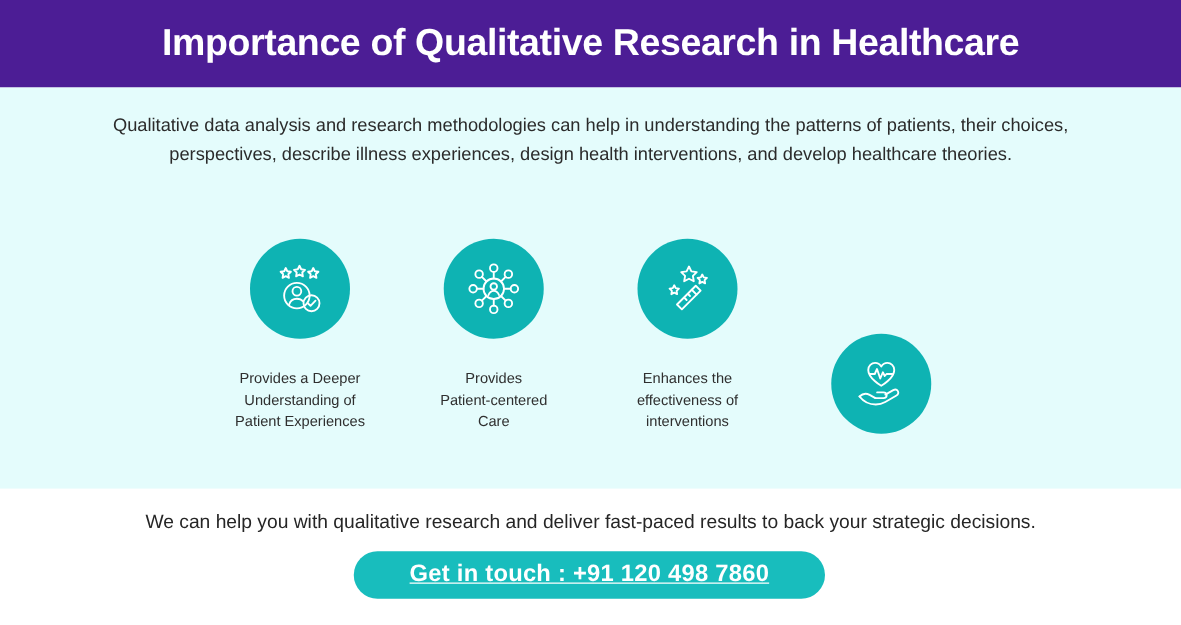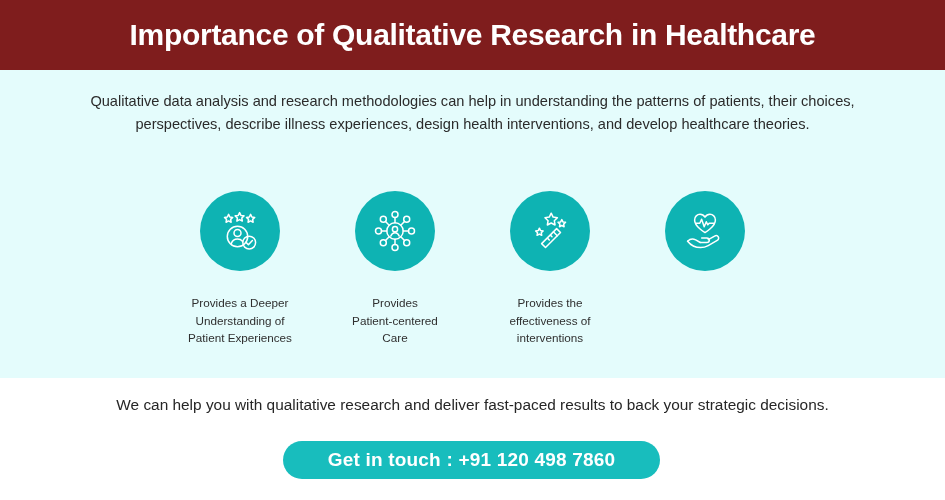--- a/index.html
+++ b/index.html
@@ -13,21 +13,21 @@
     position:relative;
     width:945px; height:500px;
     background:#ffffff;
   }
 
   
   #header-bar {
     position:absolute;
     left:0; top:0;
     width:945px; height:70px;
-    background:#7f1d1d;
+    background:#4c1d95;
     display:flex;
     align-items:center;
     justify-content:center;
   }
   #header-title {
     color:#ffffff;
     font-size:30px;
     font-weight:bold;
     letter-spacing:-0.3px;
     white-space:nowrap;
@@ -52,21 +52,21 @@
     color:#2b2b2b;
   }
 
   
   #icon-row {
     position:absolute;
     left:0; top:121px;
     width:945px;
     display:flex;
     justify-content:center;
-    align-items:flex-start;
+    align-items:flex-end;
   }
   .icon-item {
     width:155px;
     display:flex;
     flex-direction:column;
     align-items:center;
   }
   .icon-circle {
     width:80px; height:80px;
     border-radius:50%;
@@ -81,21 +81,21 @@
     text-align:center;
     font-size:11.7px;
     line-height:17.5px;
     color:#2f2f2f;
     white-space:pre-line;
   }
 
   
   #footer-section {
     position:absolute;
-    left:0; top:378px;
+    left:0; top:391px;
     width:945px; height:109px;
     background:#ffffff;
   }
   #footer-text {
     position:absolute;
     left:0; top:18px;
     width:945px;
     text-align:center;
     font-size:15.4px;
     color:#262626;
@@ -109,20 +109,21 @@
     border-radius:19px;
     color:#ffffff;
     font-family:"Liberation Sans", sans-serif;
     font-size:19px;
     font-weight:bold;
     letter-spacing:0.2px;
     cursor:pointer;
     display:flex;
     align-items:center;
     justify-content:center;
+    text-decoration:underline;
   }
 </style>
 </head>
 <body>
 
 <div id="page">
 
   <div id="header-bar">
     <h1 id="header-title">Importance of Qualitative Research in Healthcare</h1>
   </div>
@@ -179,21 +180,21 @@
         <div class="icon-circle">
           <svg width="44" height="44" viewBox="0 0 44 44" fill="none" stroke="#ffffff" stroke-width="1.5" stroke-linecap="round" stroke-linejoin="round">
             <path d="M23.2 4.2l1.9 3.9 4.3.6-3.1 3.0.74 4.3-3.84-2.0-3.85 2.0.74-4.3-3.12-3.0 4.3-.6z"></path>
             <path d="M33.8 10.6l1.15 2.35 2.6.38-1.88 1.82.44 2.58-2.31-1.22-2.32 1.22.45-2.58-1.88-1.82 2.6-.38z"></path>
             <path d="M11.4 19.2l1.15 2.35 2.6.38-1.88 1.82.44 2.58-2.31-1.22-2.32 1.22.45-2.58-1.88-1.82 2.6-.38z"></path>
             <path d="M28.6 19.6l3.9 3.9-15.0 15.0-3.9-3.9z"></path>
             <path d="M25.4 22.8l3.9 3.9"></path>
             <path d="M22.6 26.4l1.4 1.4M19.9 29.6l1.4 1.4"></path>
           </svg>
         </div>
-        <div class="icon-label">Provides the
+        <div class="icon-label">Enhances the
 effectiveness of
 interventions</div>
       </div>
 
       <div class="icon-item">
         <div class="icon-circle">
           <svg width="46" height="46" viewBox="0 0 46 46" fill="none" stroke="#ffffff" stroke-width="1.5" stroke-linecap="round" stroke-linejoin="round">
             <path d="M23 24.6S12.6 18.6 12.6 11.9c0-3.3 2.6-5.6 5.5-5.6 2.3 0 3.9 1.3 4.9 2.9 1.0-1.6 2.6-2.9 4.9-2.9 2.9 0 5.5 2.3 5.5 5.6 0 6.7-10.4 12.7-10.4 12.7z"></path>
             <path d="M14.2 15.2h3.6l1.8-4.0 2.6 7.6 2.1-5.0 1.5 3.0 1.4-1.6h4.6"></path>
             <path d="M5.6 33.2c2.6-2.6 5.4-2.8 8.1-1.3l4.6 2.6"></path>

